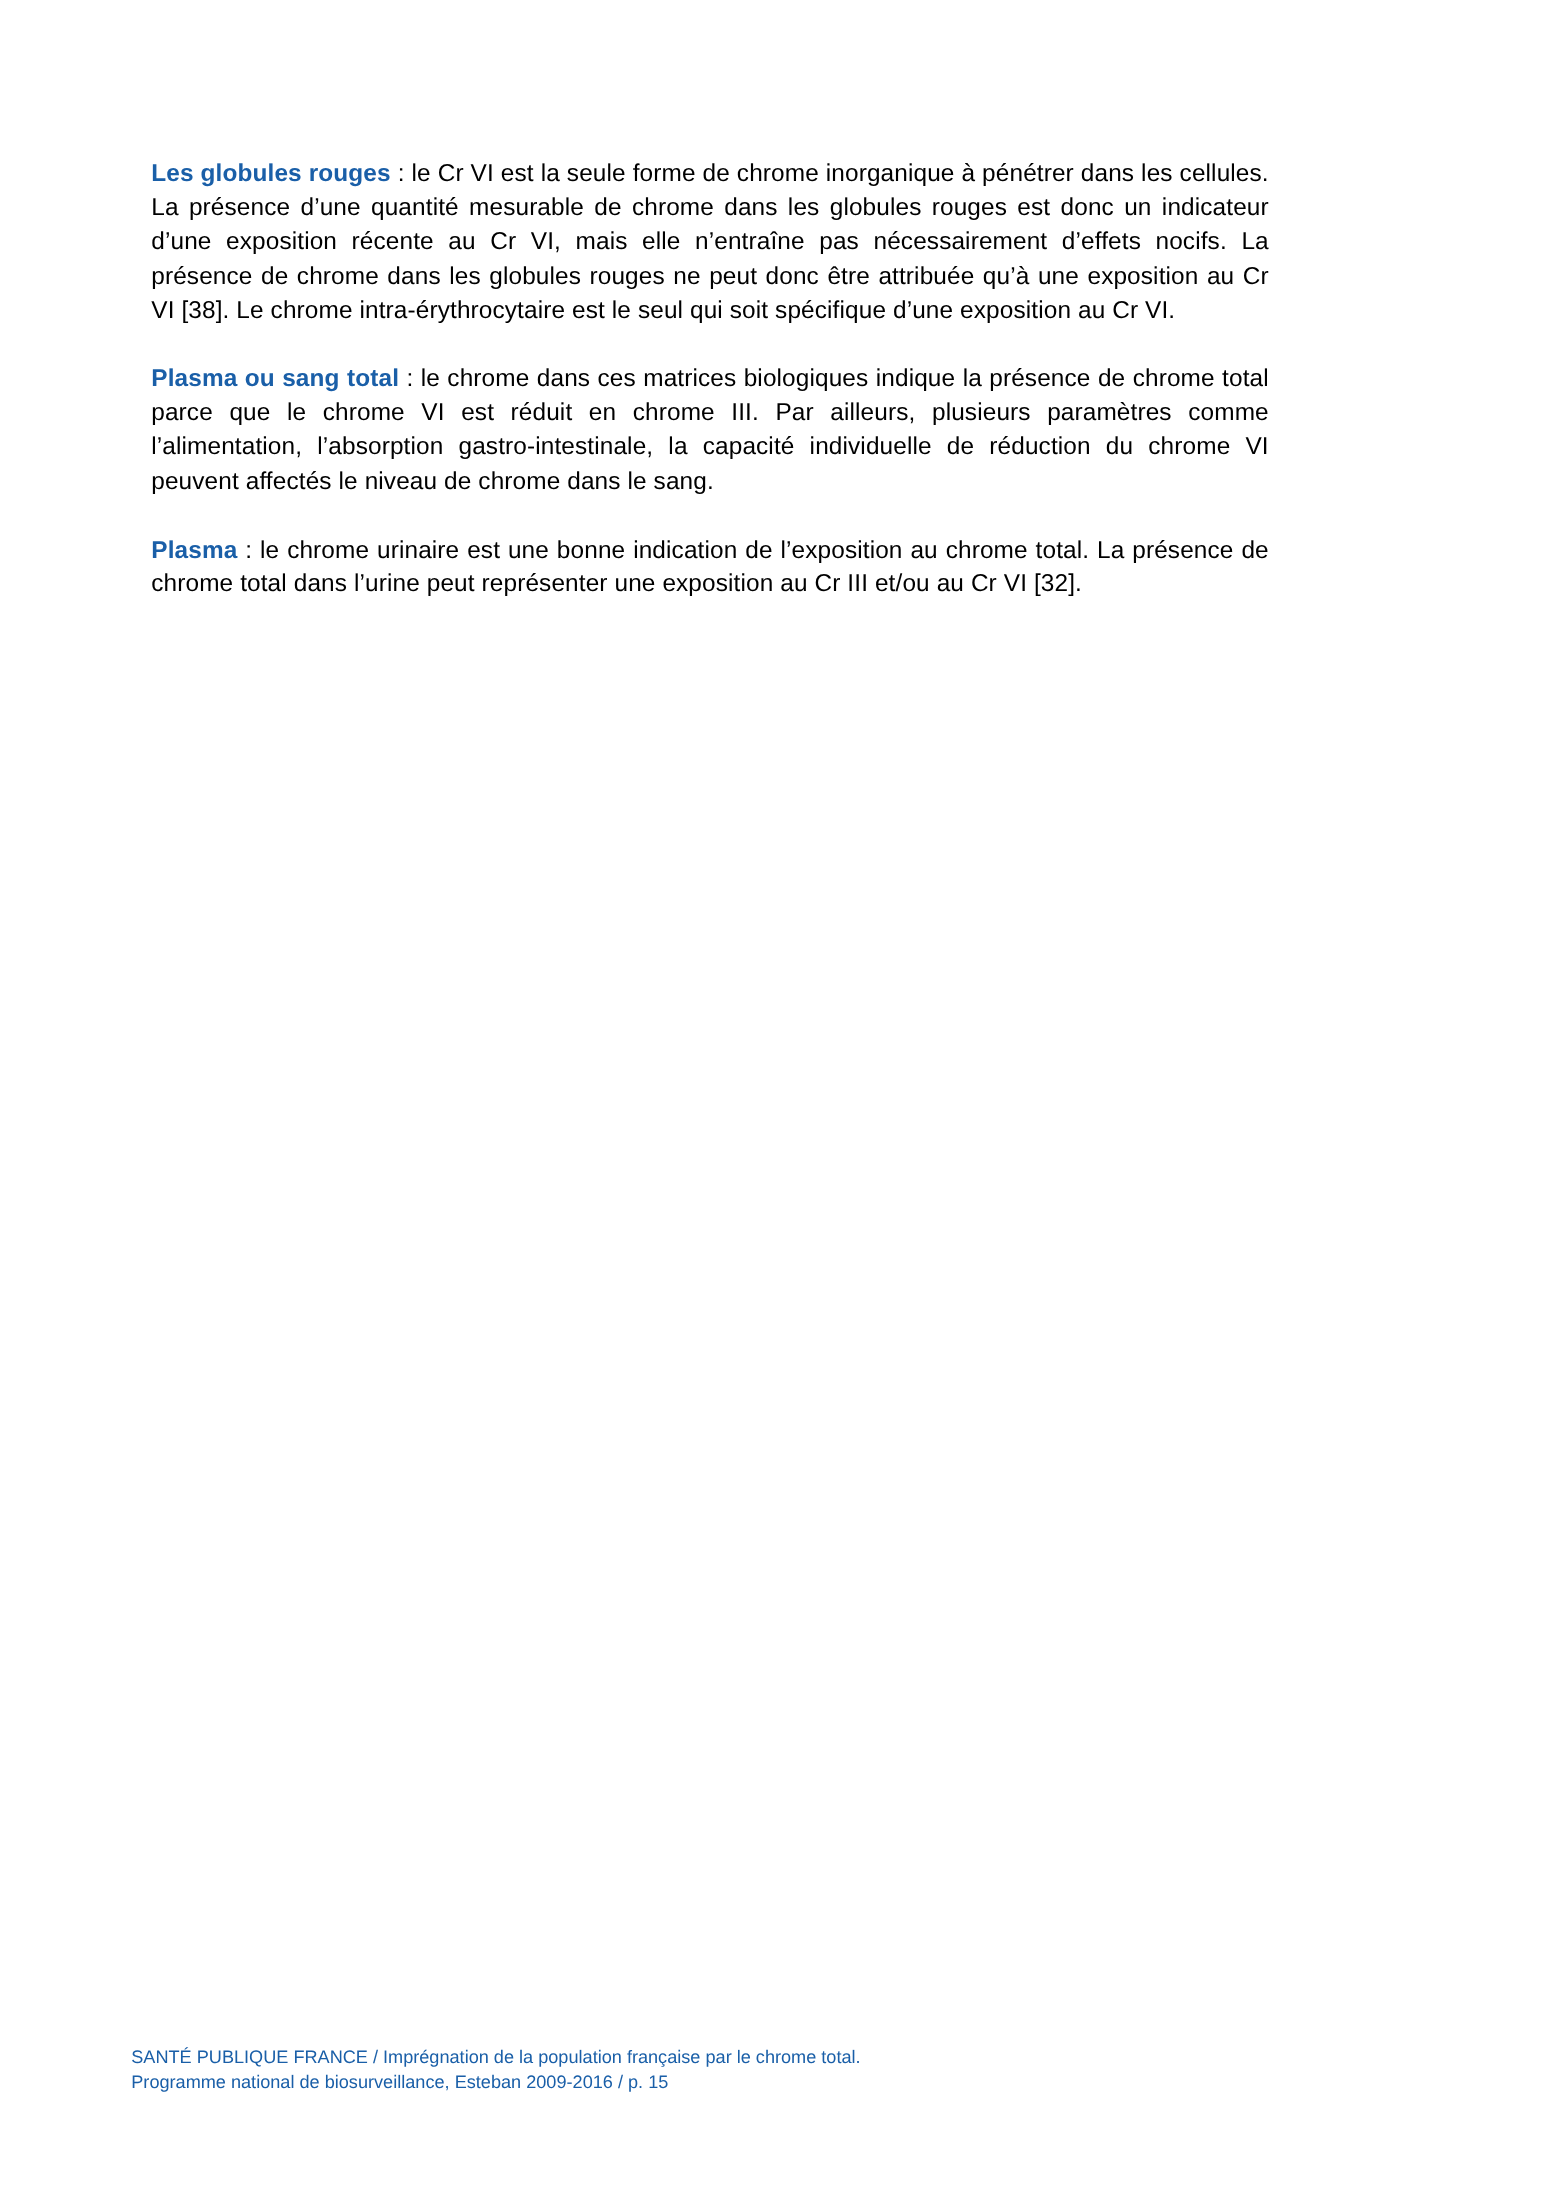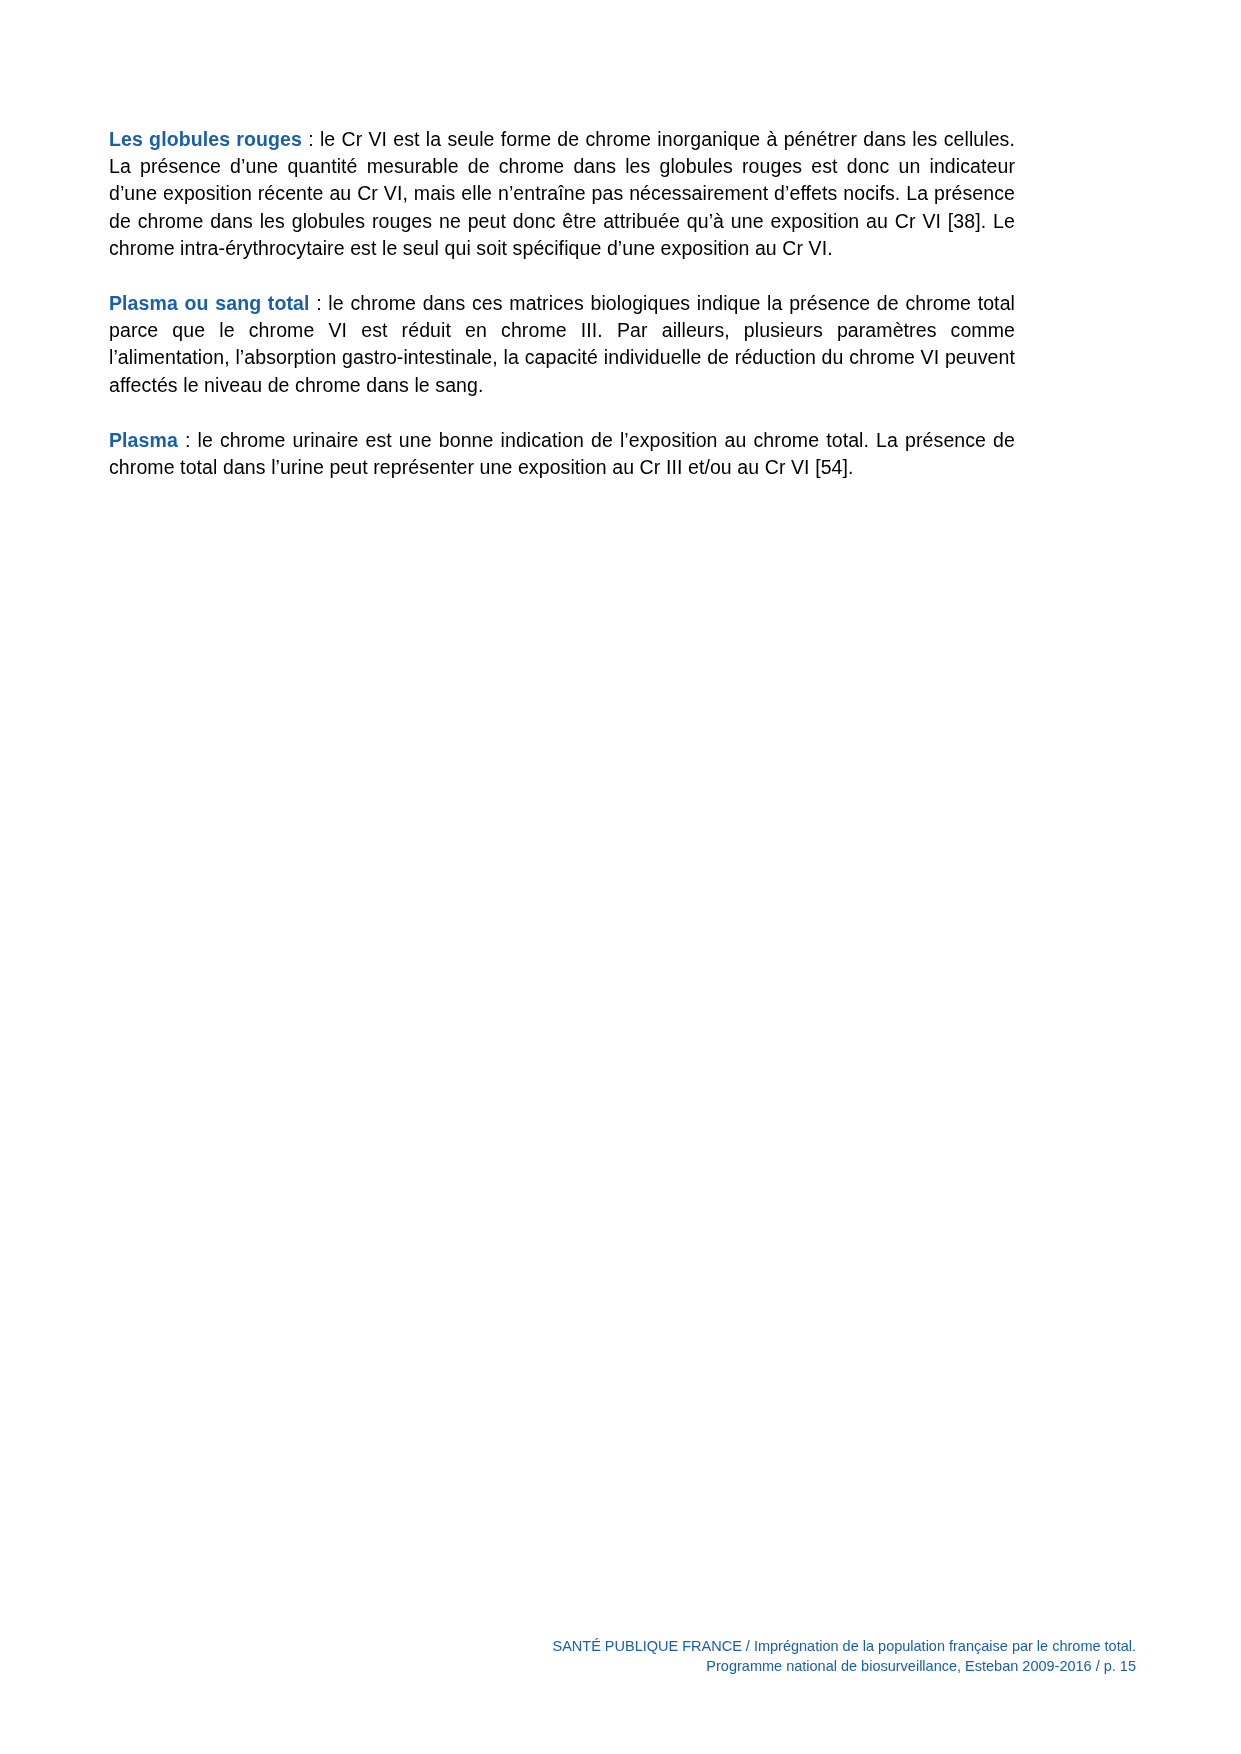--- a/index.html
+++ b/index.html
@@ -24,58 +24,57 @@
     position: absolute;
     left: 105px;
     top: 126px;
     width: 910px;
   }
   .para {
     font-size: 19.5px;
     line-height: 27.2px;
     text-align: justify;
     text-justify: inter-word;
-    margin: 0 0 28px 4px;
+    margin: 0 0 28px 16px;
     color: #000000;
     letter-spacing: 0.005em;
   }
   .para:last-child {
     margin-bottom: 0;
   }
   .lead {
     color: #1a5fa8;
     font-weight: bold;
   }
   .footer {
     position: absolute;
     left: 105px;
     right: 105px;
     bottom: 78px;
-    text-align: right;
     color: #1a5fa8;
     font-size: 14.5px;
     line-height: 20px;
   }
   .footer-line {
     display: block;
     white-space: nowrap;
   }
 </style>
 </head>
 <body>
 
 <div class="page">
 
   <div class="content">
 
     <p class="para"><span class="lead">Les globules rouges</span><span> : le Cr VI est la seule forme de chrome inorganique à pénétrer dans les cellules. La présence d’une quantité mesurable de chrome dans les globules rouges est donc un indicateur d’une exposition récente au Cr VI, mais elle n’entraîne pas nécessairement d’effets nocifs. La présence de chrome dans les globules rouges ne peut donc être attribuée qu’à une exposition au Cr VI [38]. Le chrome intra-érythrocytaire est le seul qui soit spécifique d’une exposition au Cr VI.</span></p>
 
     <p class="para"><span class="lead">Plasma ou sang total</span><span> : le chrome dans ces matrices biologiques indique la présence de chrome total parce que le chrome VI est réduit en chrome III. Par ailleurs, plusieurs paramètres comme l’alimentation, l’absorption gastro-intestinale, la capacité individuelle de réduction du chrome VI peuvent affectés le niveau de chrome dans le sang.</span></p>
 
-    <p class="para"><span class="lead">Plasma</span><span> : le chrome urinaire est une bonne indication de l’exposition au chrome total. La présence de chrome total dans l’urine peut représenter une exposition au Cr III et/ou au Cr VI [54].</span></p>
+    <p class="para"><span class="lead">Plasma</span><span> : le chrome urinaire est une bonne indication de l’exposition au chrome total. La présence de chrome total dans l’urine peut représenter une exposition au Cr III et/ou au Cr VI [32].</span></p>
 
   </div>
 
   <div class="footer">
     <span class="footer-line">SANTÉ PUBLIQUE FRANCE / Imprégnation de la population française par le chrome total.</span>
     <span class="footer-line">Programme national de biosurveillance, Esteban 2009-2016 / p. 15</span>
   </div>
 
 </div>
 

